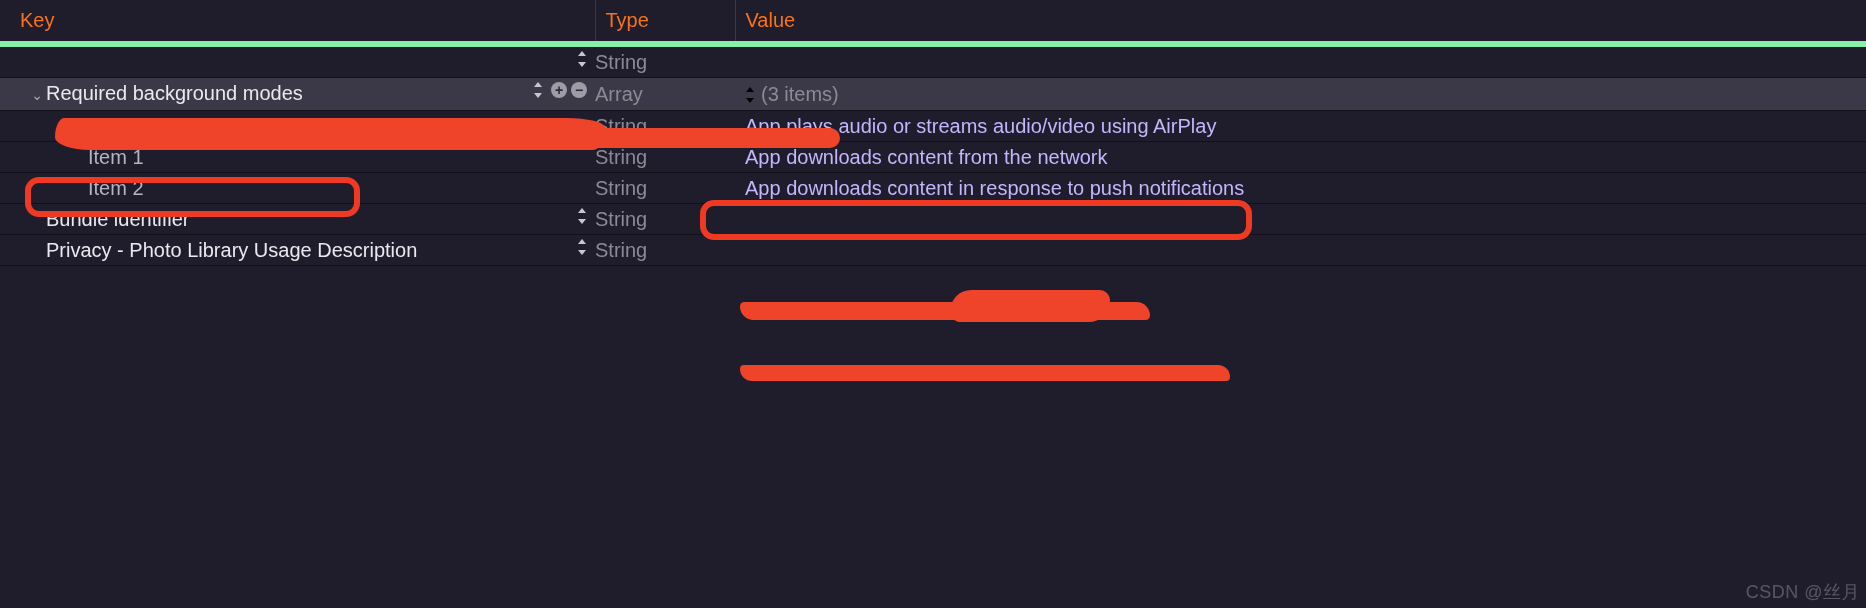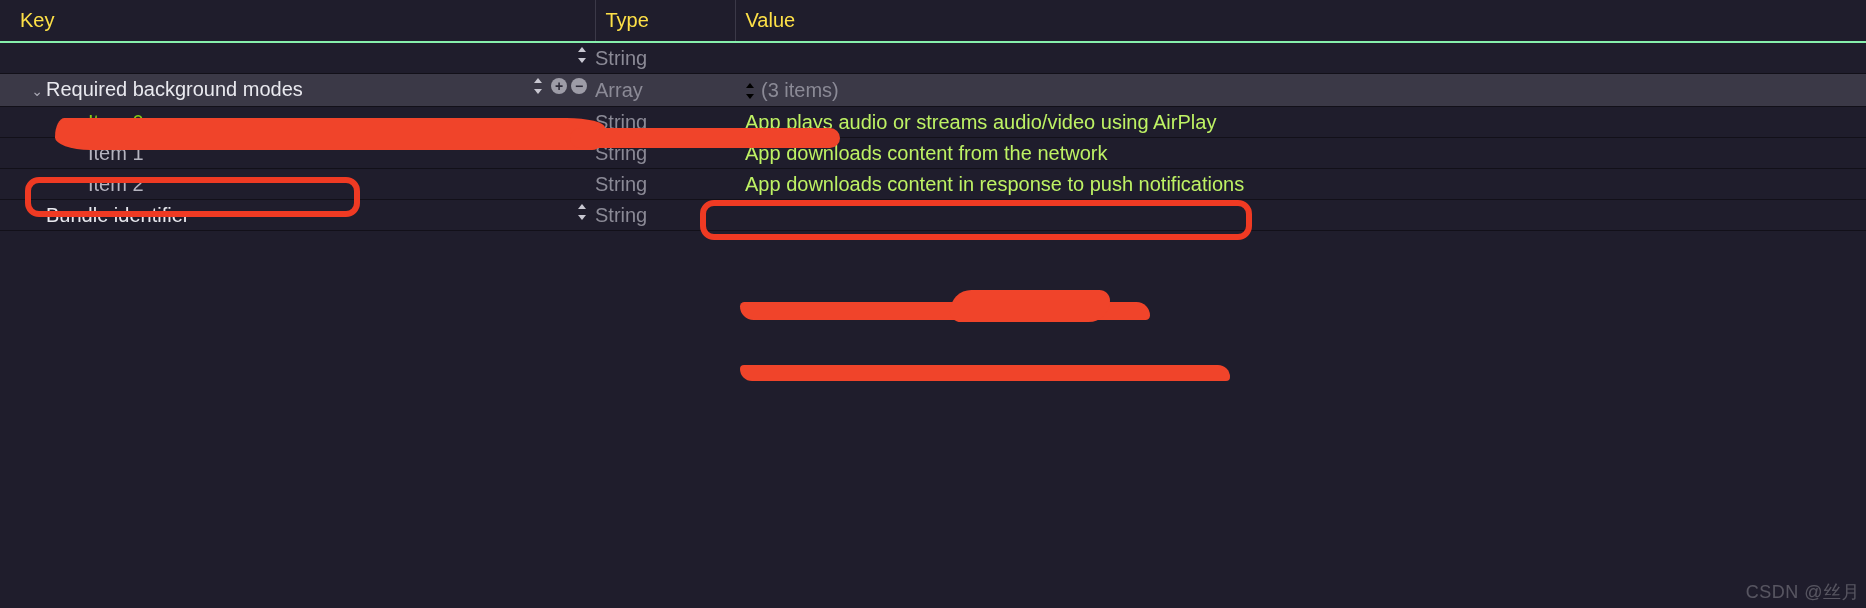--- a/index.html
+++ b/index.html
@@ -10,44 +10,44 @@
     color: #e9e9ef;
     width: 1866px;
     height: 608px;
     position: relative;
     overflow: hidden;
   }
 
   .table { width: 100%; border-collapse: collapse; }
   .header-row td {
     font-weight: 400;
-    color: #fde047;
+    color: #f97316;
     padding: 9px 0 9px 0;
-    border-bottom: 2px solid #86efac;
+    border-bottom: 6px solid #86efac;
     position: relative;
     margin-left: 20px;
   }
   .col-key { width: 595px; }
   .col-type { width: 140px; }
   .col-value { width: auto; }
 
   .col-sep {
     border-left: 1px solid #3b3948;
     padding-left: 10px !important;
   }
   .data-row td {
     padding: 4px 0;
     border-bottom: 1px solid #121019;
     height: 30px;
     line-height: 22px;
     vertical-align: middle;
   }
   .data-row td.key-cell { white-space: nowrap; }
   .data-row td.type-cell { color: #8b8a96; text-align: left; }
-  .data-row td.value-cell { color: #bef264; padding-left: 10px; }
+  .data-row td.value-cell { color: #c4b5fd; padding-left: 10px; }
   .data-row td.value-cell.dim { color: #8b8a96; }
   .data-row.selected td { background: #3b3947; }
 
   .disclosure {
     display: inline-block;
     width: 14px;
     text-align: center;
     color: #a7a6b2;
     font-size: 14px;
     vertical-align: middle;
@@ -161,20 +161,28 @@
         <td class="value-cell"><span>App downloads content in response to push notifications</span></td>
       </tr>
       <tr class="data-row ind-1">
         <td class="key-cell"><span class="stepper"><svg width="10" height="16" viewBox="0 0 10 16">
               <path d="M5 0 L9 5 H1 Z"></path>
               <path d="M5 16 L1 11 H9 Z"></path>
             </svg></span><span class="spacer ind"></span><span class="disclosure"></span><span>Bundle identifier</span></td>
         <td class="type-cell"><span>String</span></td>
         <td class="value-cell"><span></span></td>
       </tr>
+      <tr class="data-row ind-1">
+        <td class="key-cell"><span class="stepper"><svg width="10" height="16" viewBox="0 0 10 16">
+              <path d="M5 0 L9 5 H1 Z"></path>
+              <path d="M5 16 L1 11 H9 Z"></path>
+            </svg></span><span class="spacer ind"></span><span class="disclosure"></span><span>Privacy - Photo Library Usage Description</span></td>
+        <td class="type-cell"><span>String</span></td>
+        <td class="value-cell"><span></span></td>
+      </tr>
     </tbody>
 </table>
 
 <div class="hl hl-key"></div>
 <div class="hl hl-val"></div>
 
 <div class="scribble" style="left:55px; top:118px; width:550px; height:32px; border-radius:30px 120px 40px 110px / 60px 30px 60px 40px;"></div>
 <div class="scribble" style="left:570px; top:128px; width:270px; height:20px; border-radius:50px;"></div>
 <div class="scribble" style="left:740px; top:302px; width:410px; height:18px; border-radius:20px 60px 20px 60px;"></div>
 <div class="scribble" style="left:950px; top:290px; width:160px; height:32px; border-radius:80px 40px 80px 40px;"></div>

